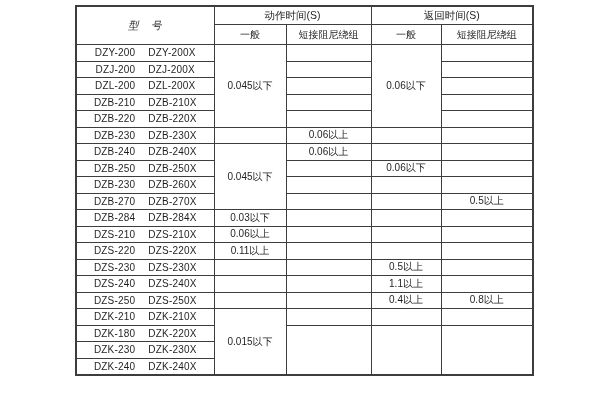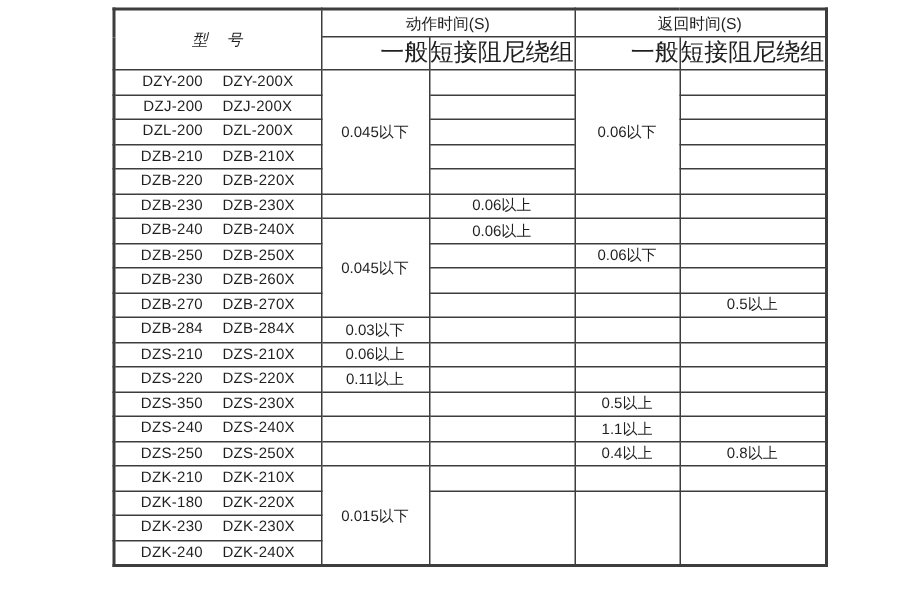--- a/index.html
+++ b/index.html
@@ -32,21 +32,21 @@
     border: 1px solid #3d3d3d;
     text-align: center;
     vertical-align: middle;
     padding: 0;
     overflow: hidden;
     white-space: nowrap;
     font-size: 10px;
     background: #ffffff;
   }
   tr.hrow1 td { height: 17px; font-size: 10.5px; margin-left: 32px; }
-  tr.hrow2 td { height: 19px; font-size: 16px; text-align: right; }
+  tr.hrow2 td { height: 19px; font-size: 10px; }
   tbody.data td { height: 15.5px; }
   td.model span { display: inline-block; letter-spacing: 0.2px; }
   td.model span.left { margin-right: 13px; }
   td.val { font-size: 9.5px; margin-top: 39px; }
   td.hmodel { font-size: 11px; letter-spacing: 1px; font-style: italic; }
 </style>
 </head>
 <body>
 
 <div class="canvas">
@@ -147,21 +147,21 @@
           <td class="val"></td>
         </tr>
         <tr>
           <td class="model"><span class="left">DZS-220</span><span>DZS-220X</span></td>
           <td class="val">0.11以上</td>
           <td class="val"></td>
           <td class="val"></td>
           <td class="val"></td>
         </tr>
         <tr>
-          <td class="model"><span class="left">DZS-350</span><span>DZS-230X</span></td>
+          <td class="model"><span class="left">DZS-230</span><span>DZS-230X</span></td>
           <td class="val"></td>
           <td class="val"></td>
           <td class="val">0.5以上</td>
           <td class="val"></td>
         </tr>
         <tr>
           <td class="model"><span class="left">DZS-240</span><span>DZS-240X</span></td>
           <td class="val"></td>
           <td class="val"></td>
           <td class="val">1.1以上</td>

